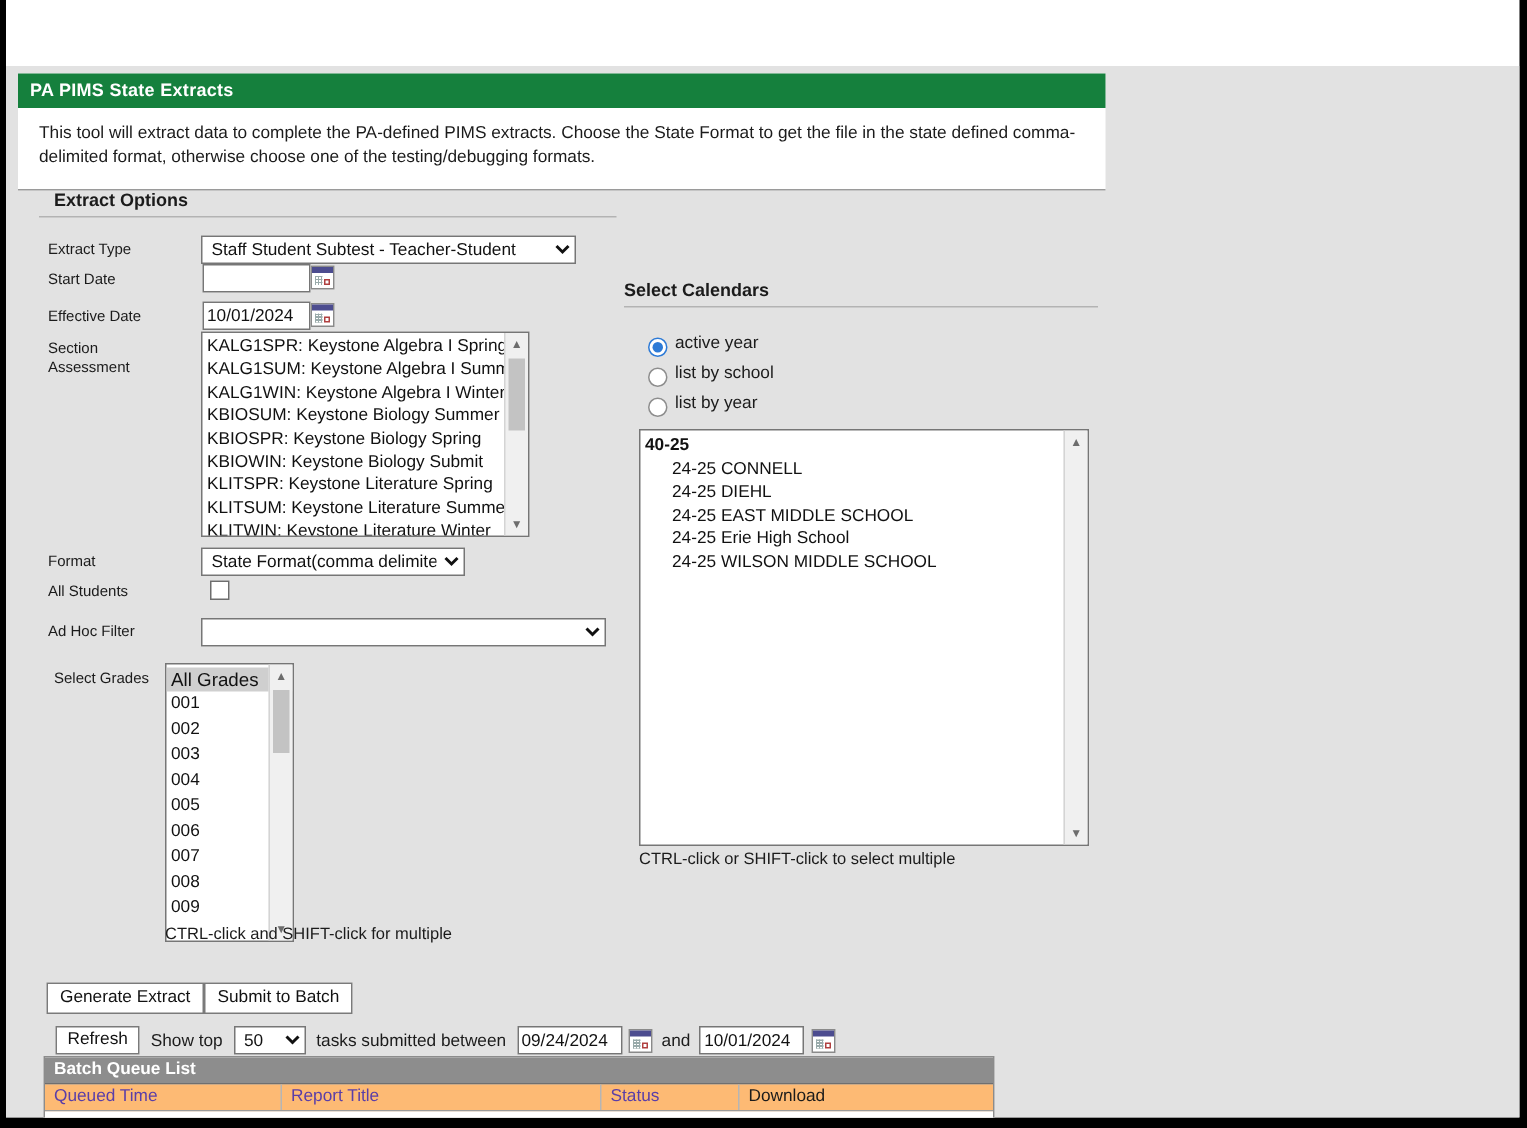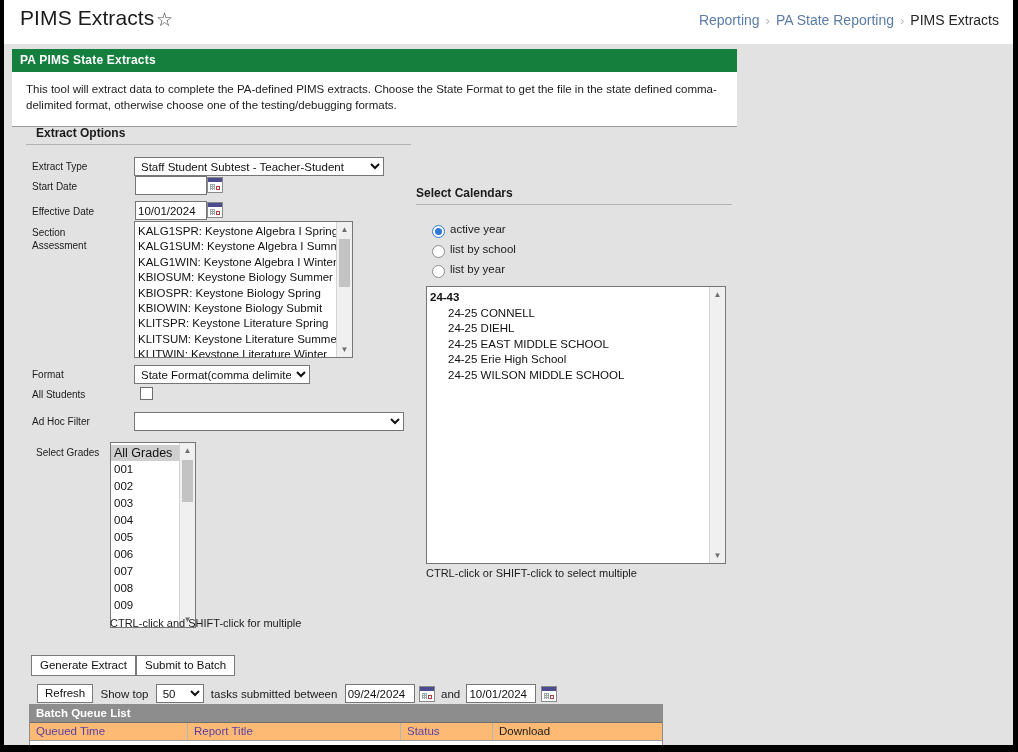--- a/index.html
+++ b/index.html
@@ -244,27 +244,20 @@
   #batch-head .th.last { color: #1b1b1b; border-right: none; }
   #batch-body { height: 19px; background: #fff; }
 
   .hint { font-size: 11px; color: #1b1b1b; }
 </style>
 </head>
 <body>
 
 <div id="frame">
 
-  <div id="topbar">
-    <div id="page-title">PIMS Extracts</div>
-    <div id="fav-star">☆</div>
-    <div id="breadcrumb">
-      <span class="crumb-link">Reporting</span><span class="crumb-sep">›</span><span class="crumb-link">PA State Reporting</span><span class="crumb-sep">›</span><span class="crumb-current">PIMS Extracts</span>
-    </div>
-  </div>
 
   <div id="pagebody">
 
     <div id="tool-panel">
       <div id="tool-panel-header">PA PIMS State Extracts</div>
       <div id="tool-panel-body">This tool will extract data to complete the PA-defined PIMS extracts. Choose the State Format to get the file in the state defined comma-delimited format, otherwise choose one of the testing/debugging formats.</div>
     </div>
 
     <div id="extract-options">
       <div class="legend">Extract Options</div>
@@ -360,21 +353,21 @@
         <span class="radio-label">list by school</span>
       </div>
       <div class="radio-row">
         <span class="radio"></span>
         <span class="radio-label">list by year</span>
       </div>
     </div>
 
     <div class="listbox" style="position:absolute; left:422px; top:242px; width:300px; height:278px;">
       <div style="padding-top:3px;">
-        <div class="opt" style="font-weight:bold; line-height:15.6px;">24-43</div>
+        <div class="opt" style="font-weight:bold; line-height:15.6px;">40-25</div>
         <div class="opt" style="padding-left:21px; line-height:15.6px;">24-25 CONNELL</div>
         <div class="opt" style="padding-left:21px; line-height:15.6px;">24-25 DIEHL</div>
         <div class="opt" style="padding-left:21px; line-height:15.6px;">24-25 EAST MIDDLE SCHOOL</div>
         <div class="opt" style="padding-left:21px; line-height:15.6px;">24-25 Erie High School</div>
         <div class="opt" style="padding-left:21px; line-height:15.6px;">24-25 WILSON MIDDLE SCHOOL</div>
       </div>
       <div class="sbar">
         <div class="arrow up">▲</div>
         <div class="arrow down">▼</div>
       </div>

